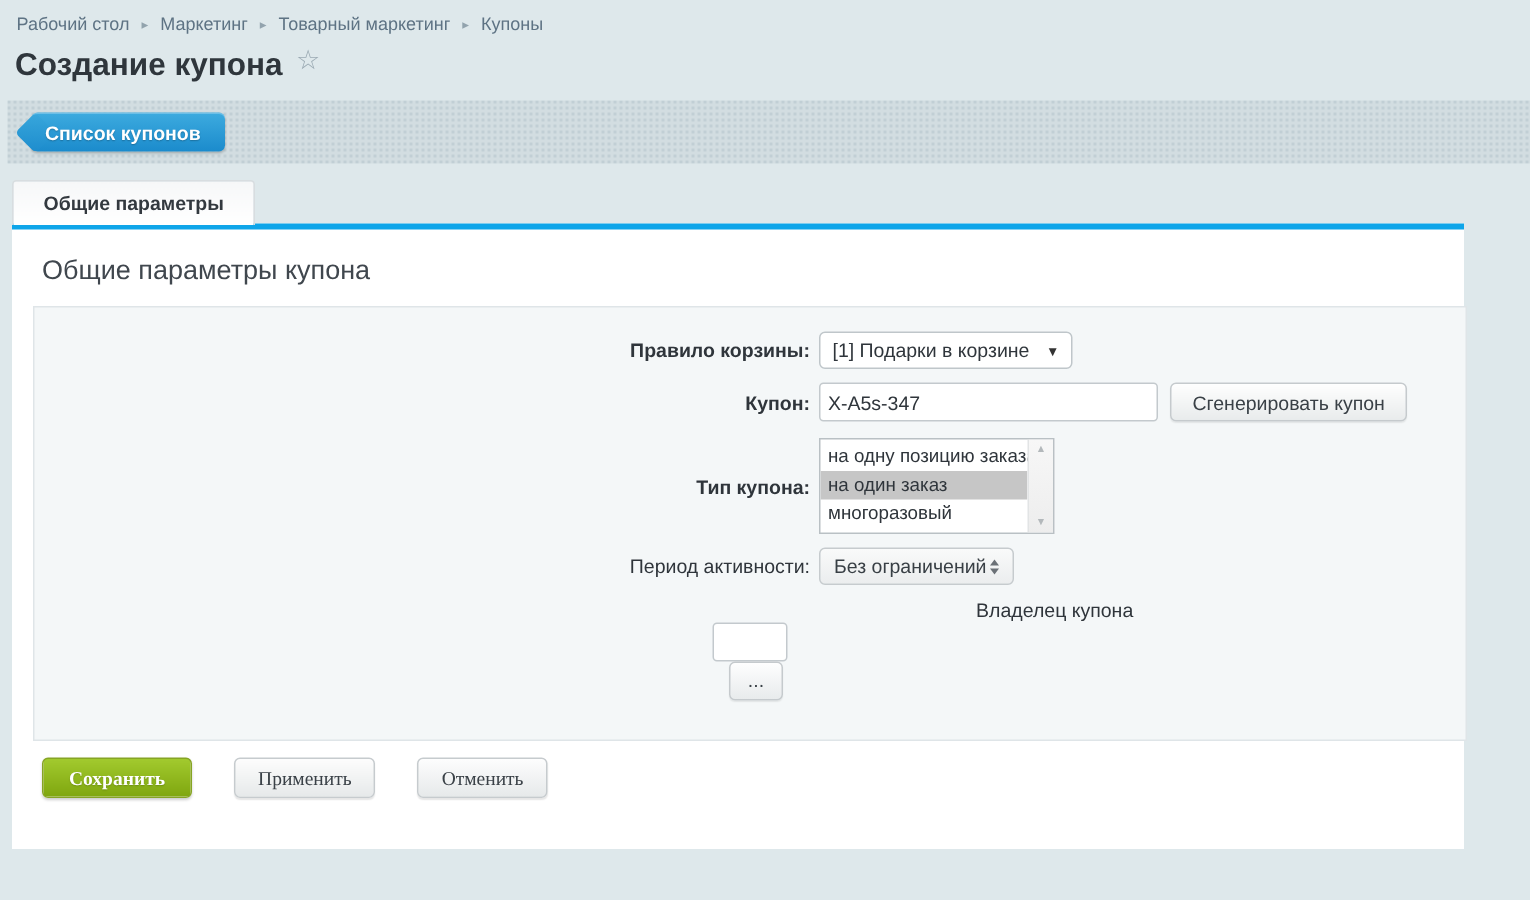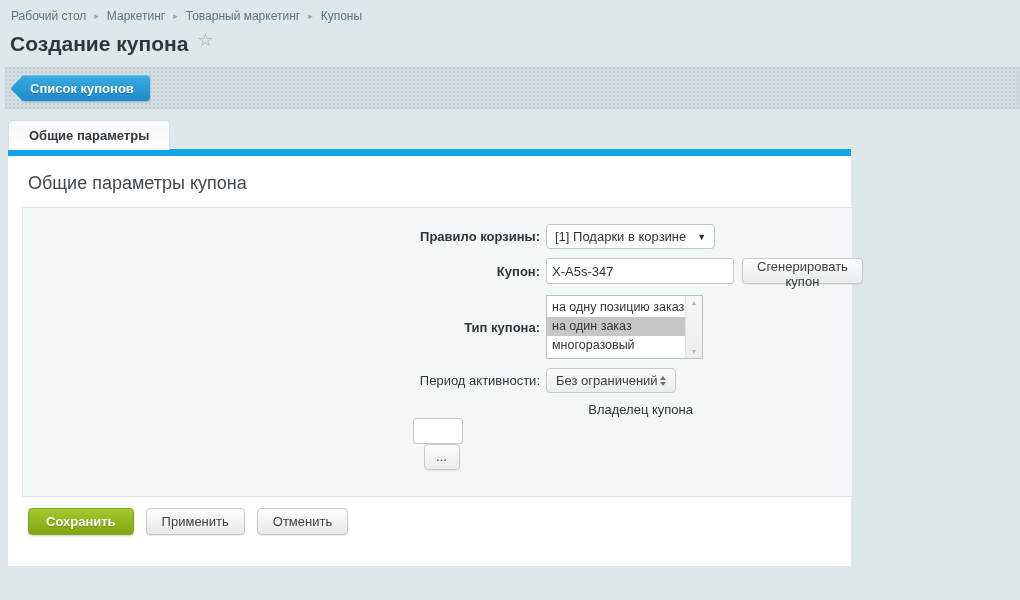--- a/index.html
+++ b/index.html
@@ -33,22 +33,22 @@
     width:19px; height:19px; background:linear-gradient(135deg,#38a7dc,#1d8ccd);
     transform:rotate(45deg); border-radius:3px; }
   .back-btn .back-label { position:relative; z-index:1; }
   
   .tabs { margin:11px 0 0 8px; display:flex; position:relative; z-index:2; }
   .tab { height:30px; line-height:29px; padding:0 20px;
     background:linear-gradient(#f6f7f8,#ffffff);
     border:1px solid #d8dde0; border-bottom:none; border-radius:3px 3px 0 0;
     font-size:13px; font-weight:bold; color:#33393f; cursor:pointer; margin-bottom:-1px; }
   
-  .content { margin-left:8px; width:843px; height:417px; background:#fff;
-    border-top:7px solid #0ea5e9; position:relative; z-index:1; }
+  .content { margin-left:8px; width:968px; height:417px; background:#fff;
+    border-top:4px solid #0ea5e9; position:relative; z-index:1; }
   .section-title { padding:17px 0 0 20px; font-size:18px; color:#40474e; line-height:21px; }
   
   .panel { margin:13px -2px 0 14px; background:#f4f7f8; border:1px solid #dfe5e8;
     padding:16px 0 21px 0; }
   .form-row { display:flex; align-items:center; }
   .form-row.top { align-items:flex-start; }
   .lbl { width:523px; flex-shrink:0; text-align:right; padding-right:6px;
     font-size:13px; color:#2f353b; line-height:17px; }
   .lbl.bold { font-weight:bold; }
   .form-row.top .lbl { padding-top:3px; }
@@ -96,21 +96,21 @@
   .comment-area { width:144px; height:40px; border:1px solid #c3c9cd; border-radius:3px;
     font-family:inherit; font-size:13px; color:#2f353b; resize:both; padding:2px 4px; }
   
   .row-activity    { margin-bottom:9px; }
   .row-basket-rule { margin-bottom:9px; }
   .row-coupon      { margin-bottom:11px; }
   .row-type        { margin-bottom:9px; }
   .row-period      { margin-bottom:8px; }
   .row-owner       { margin-bottom:5px;flex-direction:column; }
   
-  .footer { padding:11px 0 0 20px; display:flex; gap:12px; }
+  .footer { padding:11px 0 0 20px; display:flex; gap:28px;font-family:Liberation Serif, serif; }
   .save-btn { height:27px; padding:0 17px;
     background:linear-gradient(#a2ca2e,#7fa60f); border:1px solid #86a424; border-radius:4px;
     color:#fff; font-weight:bold; font-size:13px; font-family:inherit;
     box-shadow:0 1px 2px rgba(0,0,0,.2); text-shadow:0 1px 1px rgba(0,0,0,.2); cursor:pointer; }
   .gray-btn { height:27px; padding:0 15px;
     background:linear-gradient(#fdfdfd,#e6e9ea); border:1px solid #c6cbce; border-radius:4px;
     color:#3a4147; font-size:13px; font-family:inherit;
     box-shadow:0 1px 1px rgba(0,0,0,.1); cursor:pointer; }
 </style>
 </head>

